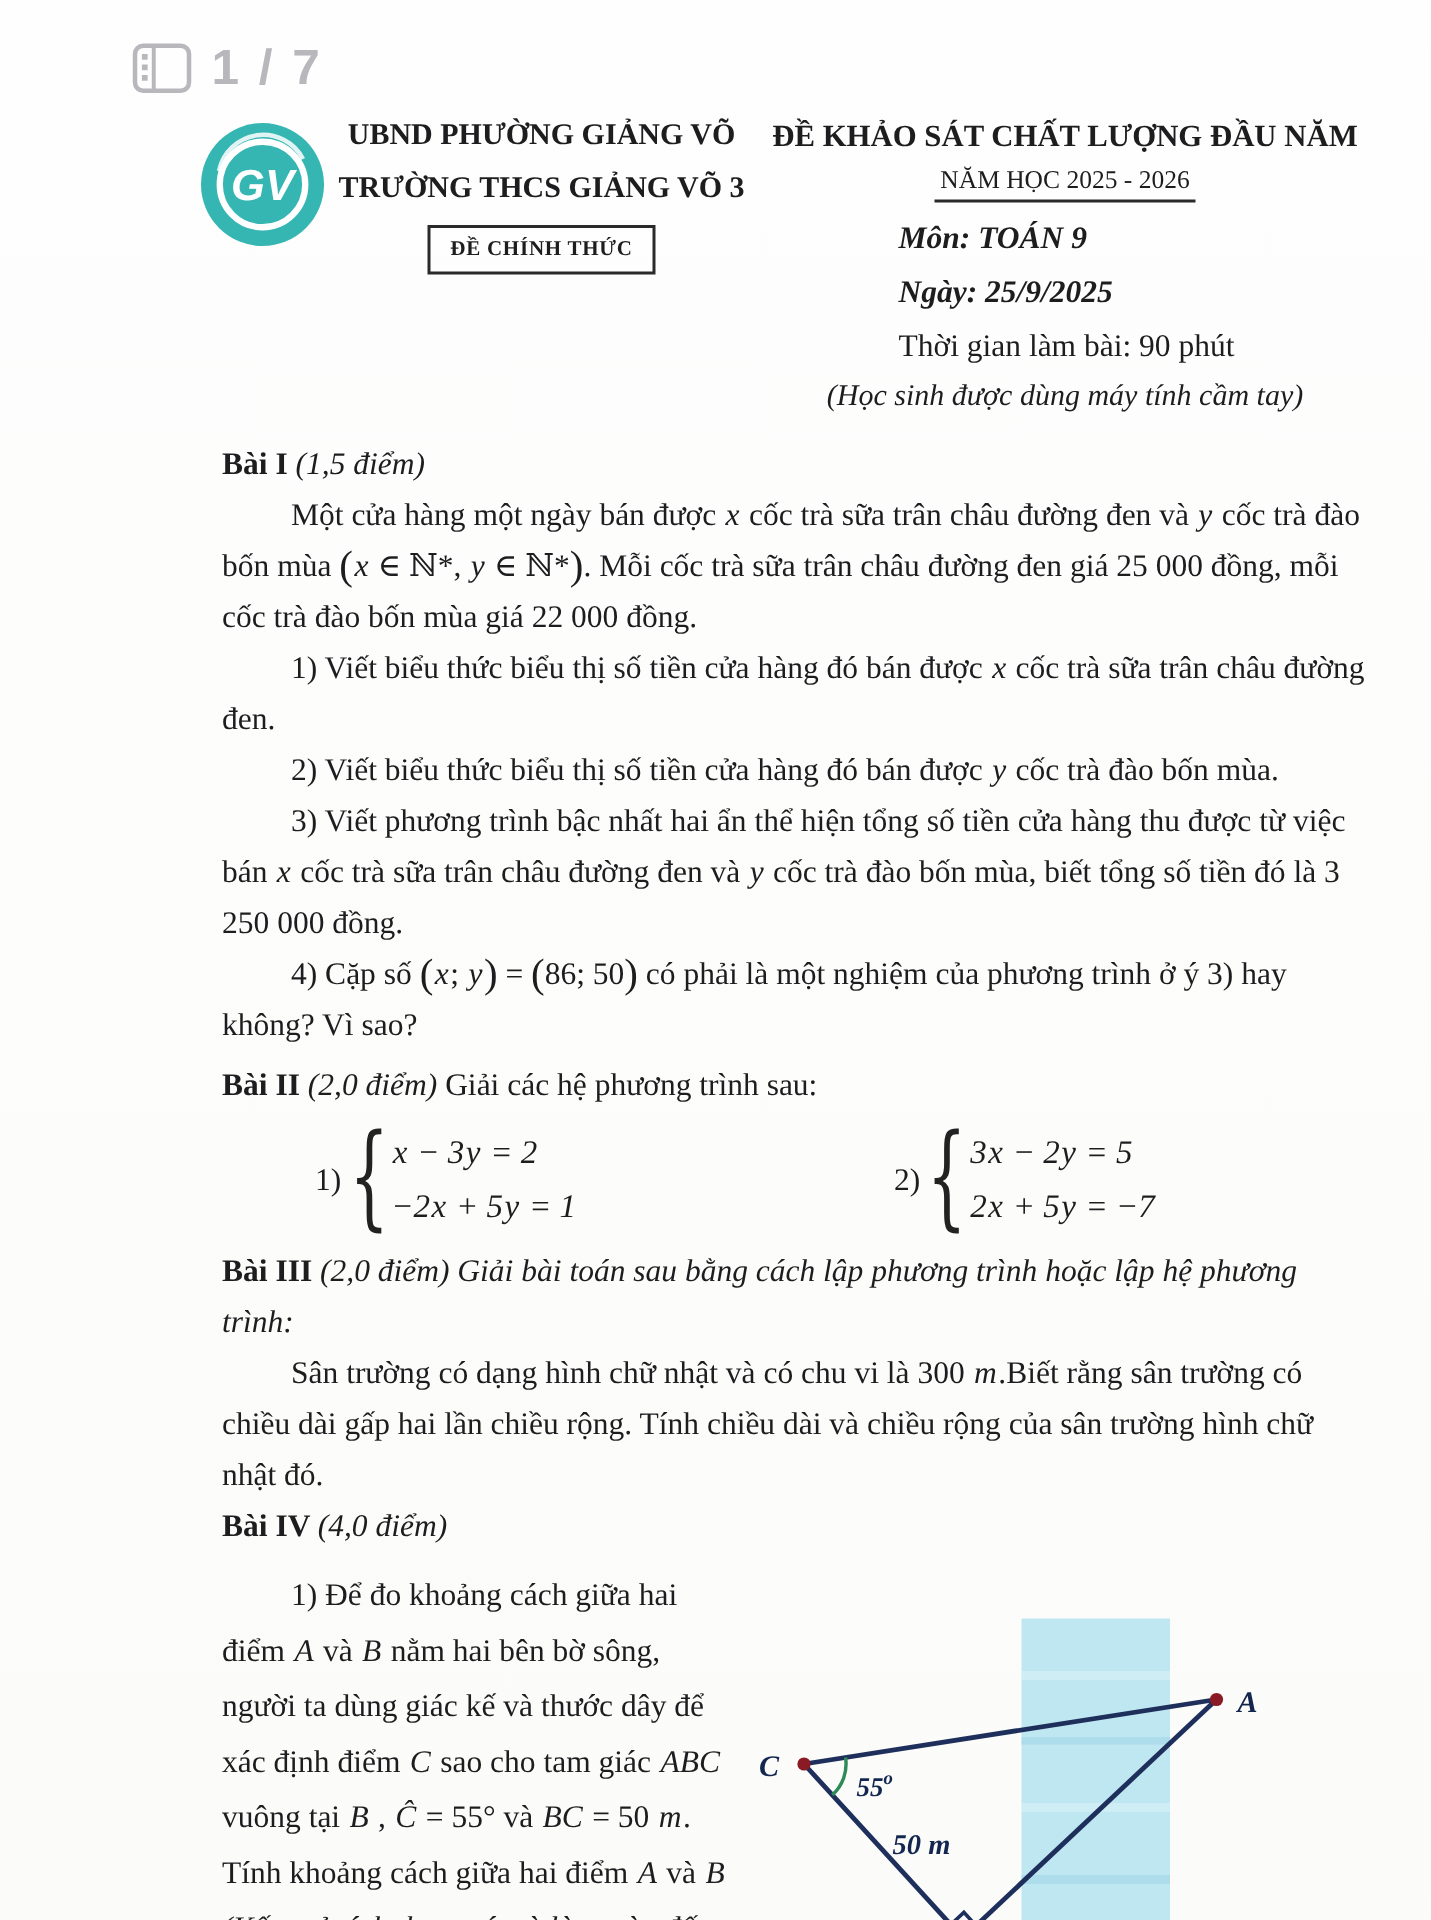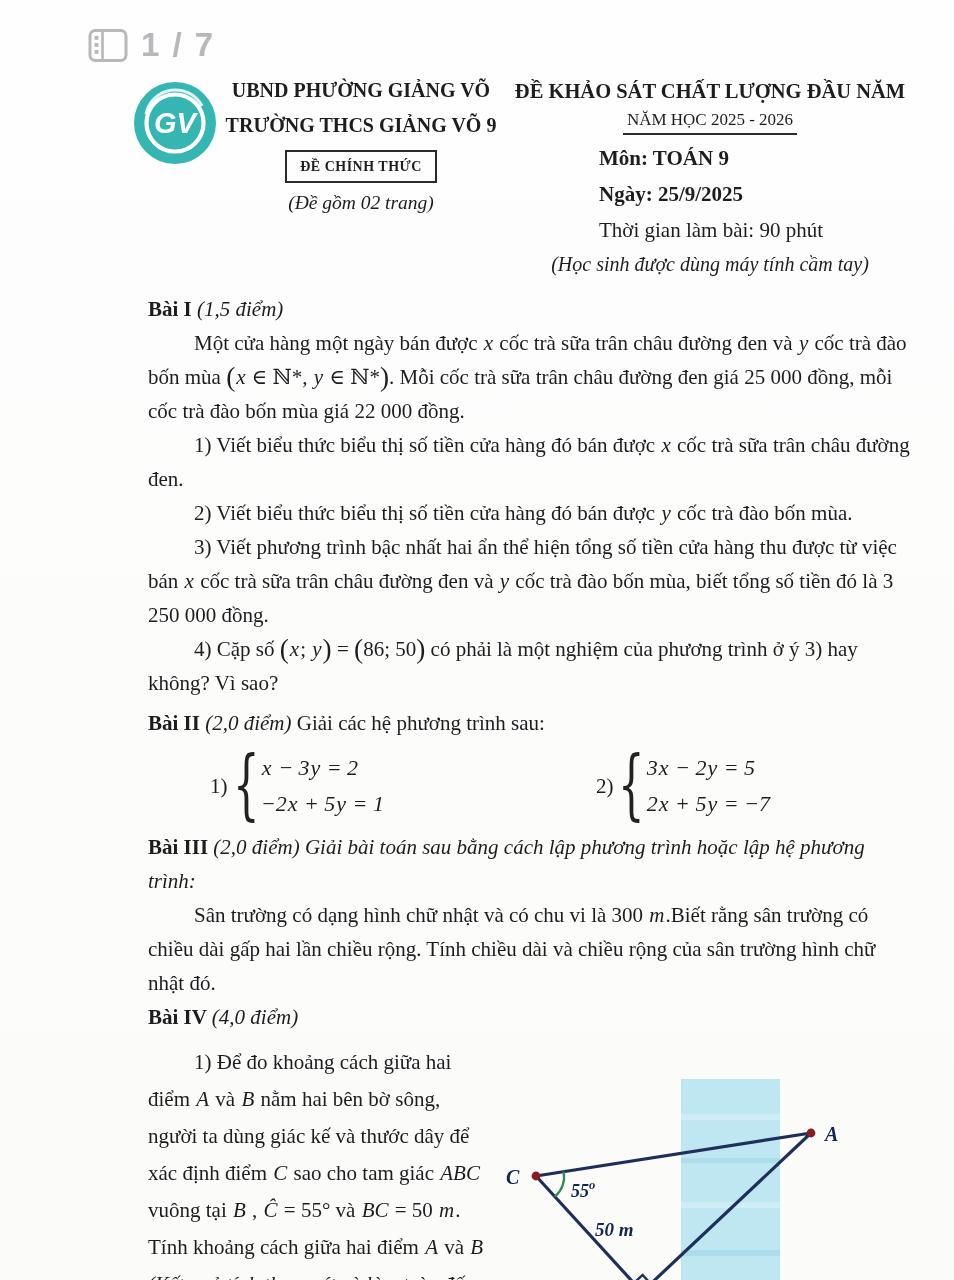--- a/index.html
+++ b/index.html
@@ -27,21 +27,21 @@
   .school-line{font-weight:700;font-size:20px;line-height:24px;}
   .school-line + .school-line{margin-top:11px;}
   .official-box{display:inline-block;border:2px solid #2a2a2a;padding:7px 13px 6px;margin-top:13px;font-weight:700;font-size:14px;letter-spacing:.5px;text-align:right;}
   .pages-note{margin-top:9px;font-style:italic;font-size:19.5px;}
 
   .header-right{flex:1;text-align:center;padding-top:1px;}
   .exam-title{font-weight:700;font-size:20.5px;line-height:24px;}
   .exam-year{margin-top:7px;font-weight:400;font-size:17px;}
   .exam-year span{display:inline-block;border-bottom:2px solid #2a2a2a;padding:0 4px 3px;}
   .hr-left{text-align:left;margin-left:95px;}
-  .subject,.exam-date{font-weight:700;font-size:21px;margin-top:11px;}
+  .subject,.exam-date{font-weight:700;font-size:21px;margin-top:11px;font-style:italic;}
   .duration{font-size:21px;margin-top:11px;}
   .calc-note{font-style:italic;font-size:20px;margin-top:10px;text-align:center;}
 
   
   .content{margin-top:16px;margin-left:36px;}
   .para{font-size:21px;line-height:34px;text-indent:46px;margin:0;}
   .tpara{font-size:21px;line-height:34px;text-indent:0;margin:0;}
   .r-b{font-weight:700;}
   .r-i{font-style:italic;}
   .r-v{font-style:italic;padding:0 1px;}
@@ -91,23 +91,22 @@
       <div class="header-left">
         <div class="logo">
           <svg width="86" height="88" viewBox="0 0 86 88">
             <circle cx="43" cy="45" r="41" fill="#35b6b3"></circle>
             <circle cx="43" cy="45" r="28.5" fill="none" stroke="#ffffff" stroke-width="4.2"></circle>
             <path d="M14 36 A30 30 0 0 1 70 28" fill="none" stroke="#ffffff" stroke-width="3" opacity=".85"></path>
             <text x="43" y="55" text-anchor="middle" font-family="Liberation Sans, sans-serif" font-size="29" font-style="italic" font-weight="bold" fill="#ffffff">GV</text>
           </svg>
         </div>
         <div class="school-line">UBND PHƯỜNG GIẢNG VÕ</div>
-        <div class="school-line">TRƯỜNG THCS GIẢNG VÕ 9</div>
+        <div class="school-line">TRƯỜNG THCS GIẢNG VÕ 3</div>
         <div><span class="official-box">ĐỀ CHÍNH THỨC</span></div>
-        <div class="pages-note">(Đề gồm 02 trang)</div>
       </div>
 
       <div class="header-right">
         <div class="exam-title">ĐỀ KHẢO SÁT CHẤT LƯỢNG ĐẦU NĂM</div>
         <div class="exam-year"><span>NĂM HỌC 2025 - 2026</span></div>
         <div class="hr-left">
           <div class="subject">Môn: TOÁN 9</div>
           <div class="exam-date">Ngày: 25/9/2025</div>
           <div class="duration">Thời gian làm bài: 90 phút</div>
         </div>

